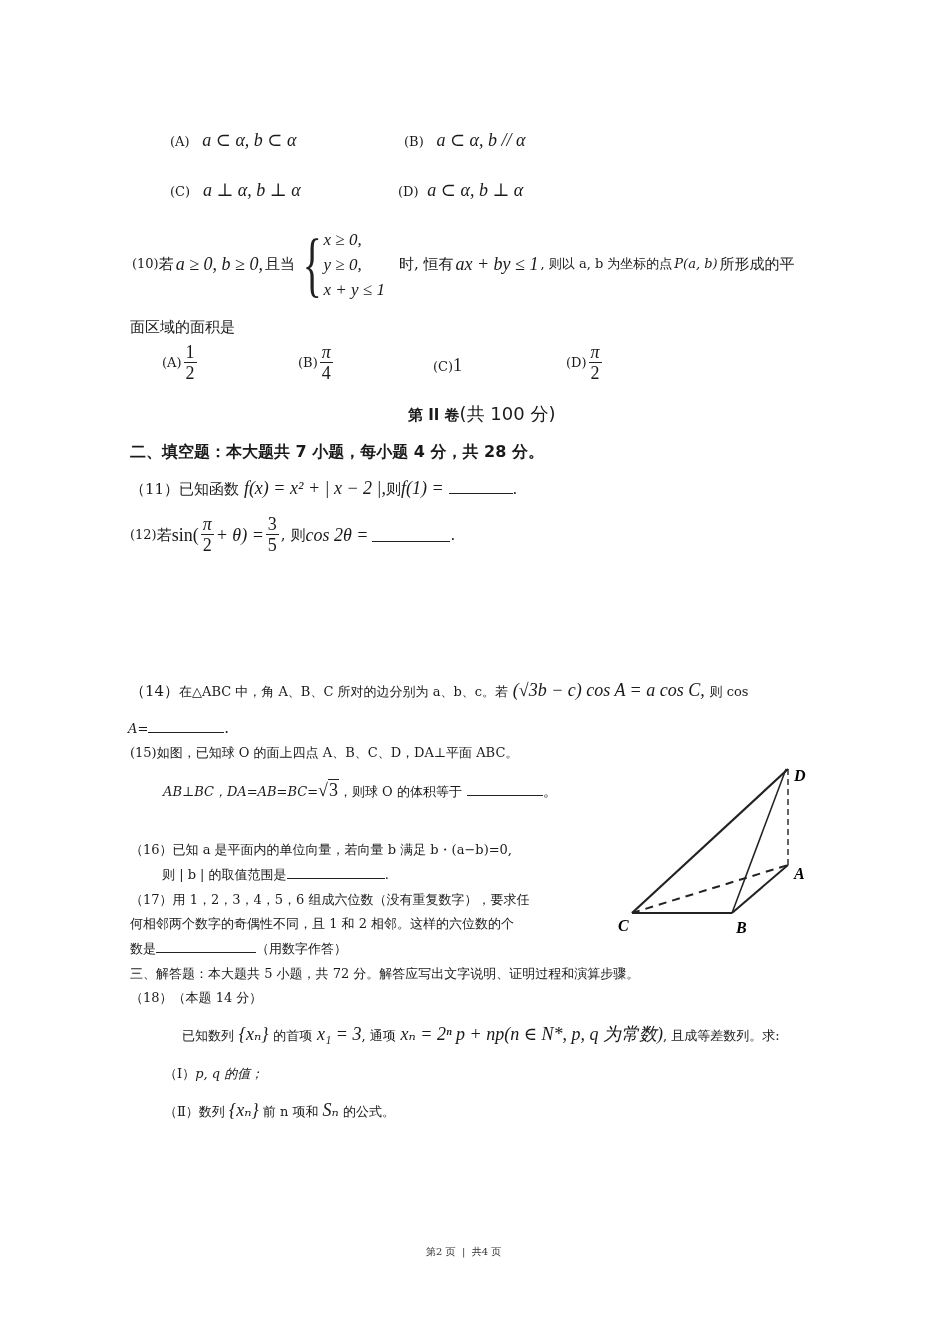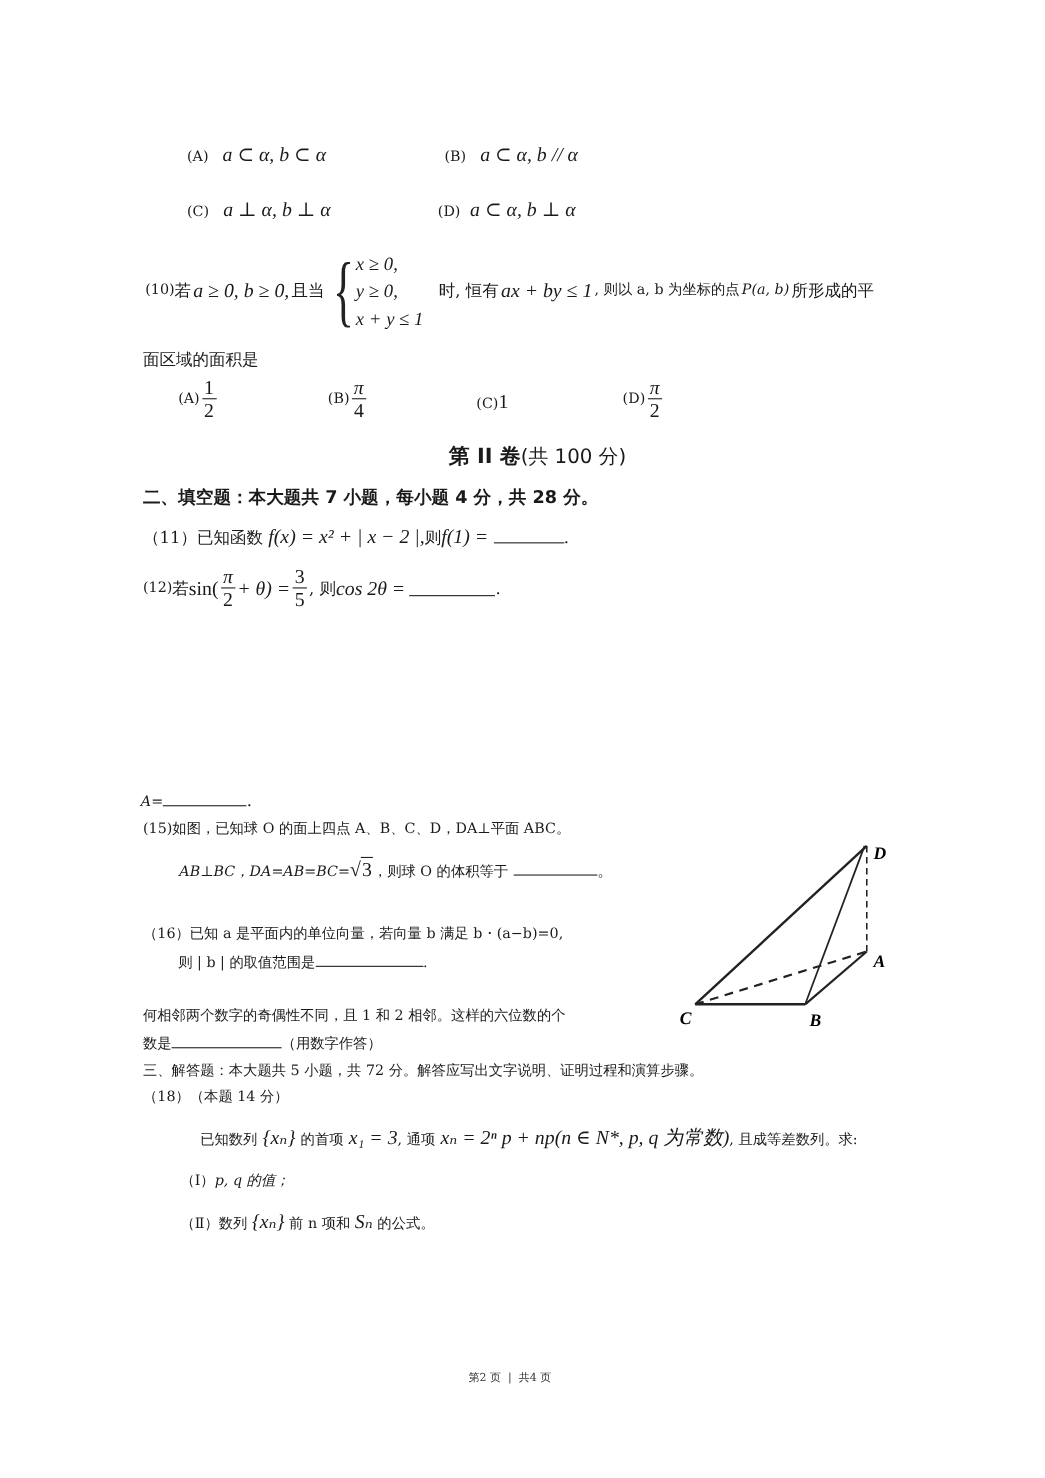--- a/index.html
+++ b/index.html
@@ -91,21 +91,21 @@
   </div>
   <div class="abs txt" style="left:566px;top:342px;display:flex;align-items:center;">
     <span class="sm">(D)</span>
     <span class="frac">
         <span class="num it">π</span>
         <span class="den">2</span>
       </span>
   </div>
 
   <div class="abs sans" style="left:408px;top:402px;">
-    <span class="bold" style="font-size:19px;">第 II 卷</span><span style="font-size:18px;">(共 100 分)</span>
+    <span class="bold" style="font-size:15px;">第 II 卷</span><span style="font-size:18px;">(共 100 分)</span>
   </div>
 
   <div class="abs sans bold" style="left:130px;top:442px;font-size:16px;">二、填空题：本大题共 7 小题，每小题 4 分，共 28 分。</div>
 
   <div class="abs txt" style="left:130px;top:478px;">
     <span>（11）</span><span>已知函数</span>
     <span class="m">f(x) = x² + | x − 2 |,</span><span>则</span><span class="m">f(1) =</span>
     <span class="blank" style="width:64px;"></span><span>.</span>
   </div>
 
@@ -122,20 +122,25 @@
         <span class="num">3</span>
         <span class="den">5</span>
       </span>
     <span>, 则</span>
     <span class="m">cos 2θ =</span>
     <span class="blank" style="width:78px;margin-left:4px;"></span>
       <span>.</span>
   </div>
 
 
+  <div class="abs txt" style="left:130px;top:680px;">
+    <span>（14）</span><span class="sm">在△ABC 中，角 A、B、C 所对的边分别为 a、b、c。若</span>
+    <span class="m">(√3b − c) cos A = a cos C,</span>
+    <span class="sm">则 cos</span>
+  </div>
   <div class="abs txt" style="left:128px;top:718px;">
     <span class="sm" style="font-style:italic;">A=</span><span class="blank" style="width:76px;"></span><span>.</span>
   </div>
 
   <div class="abs txt" style="left:130px;top:742px;">
     <span class="sm">(15)</span><span class="sm">如图，已知球 O 的面上四点 A、B、C、D，DA⊥平面 ABC。</span>
   </div>
   <div class="abs txt" style="left:163px;top:780px;">
     <span class="sm" style="font-style:italic;">AB⊥BC，DA=AB=BC=</span><span class="sqrt">√<span class="rad">3</span></span><span class="sm">，则球 O 的体积等于</span>
     <span class="blank" style="width:76px;"></span><span>。</span>
@@ -154,20 +159,23 @@
     <text x="8" y="176" font-size="16">C</text>
   </svg>
 
   <div class="abs txt sm" style="left:130px;top:840px;">
     <span>（16）</span><span>已知 a 是平面内的单位向量，若向量 b 满足 b・(a−b)=0,</span>
   </div>
   <div class="abs txt sm" style="left:162px;top:864px;">
     <span>则 | b | 的取值范围是</span><span class="blank" style="width:98px;"></span><span>.</span>
   </div>
 
+  <div class="abs txt sm" style="left:130px;top:890px;">
+    <span>（17）</span><span>用 1，2，3，4，5，6 组成六位数（没有重复数字），要求任</span>
+  </div>
   <div class="abs txt sm" style="left:130px;top:914px;">何相邻两个数字的奇偶性不同，且 1 和 2 相邻。这样的六位数的个</div>
   <div class="abs txt sm" style="left:130px;top:938px;">
     <span>数是</span><span class="blank" style="width:100px;"></span><span>（用数字作答）</span>
   </div>
 
   <div class="abs txt sm" style="left:130px;top:964px;">三、解答题：本大题共 5 小题，共 72 分。解答应写出文字说明、证明过程和演算步骤。</div>
 
   <div class="abs txt sm" style="left:130px;top:988px;">（18）（本题 14 分）</div>
   <div class="abs txt" style="left:182px;top:1024px;">
     <span class="sm">已知数列</span>

